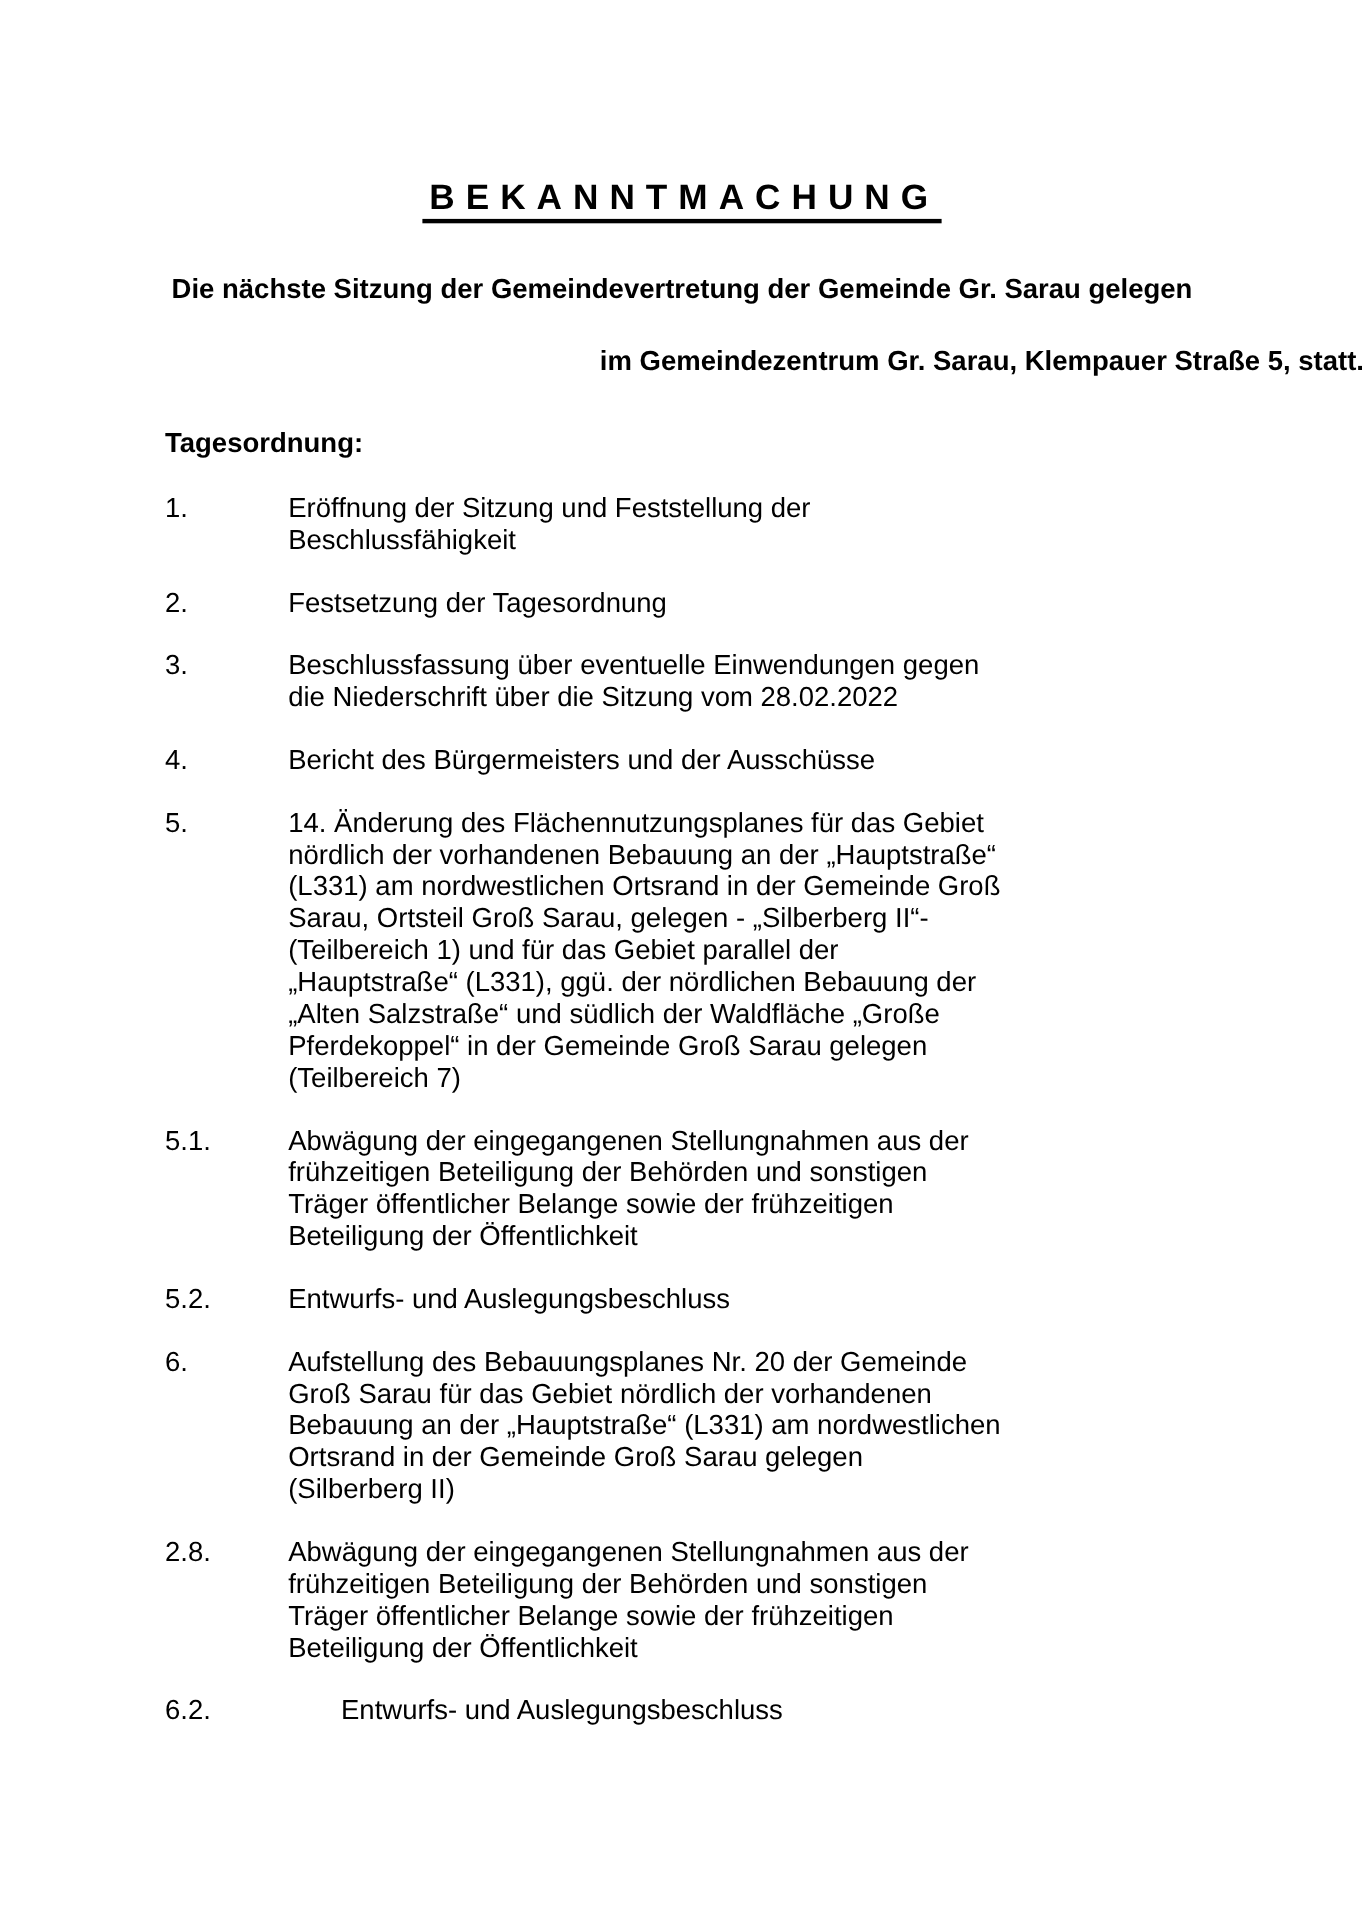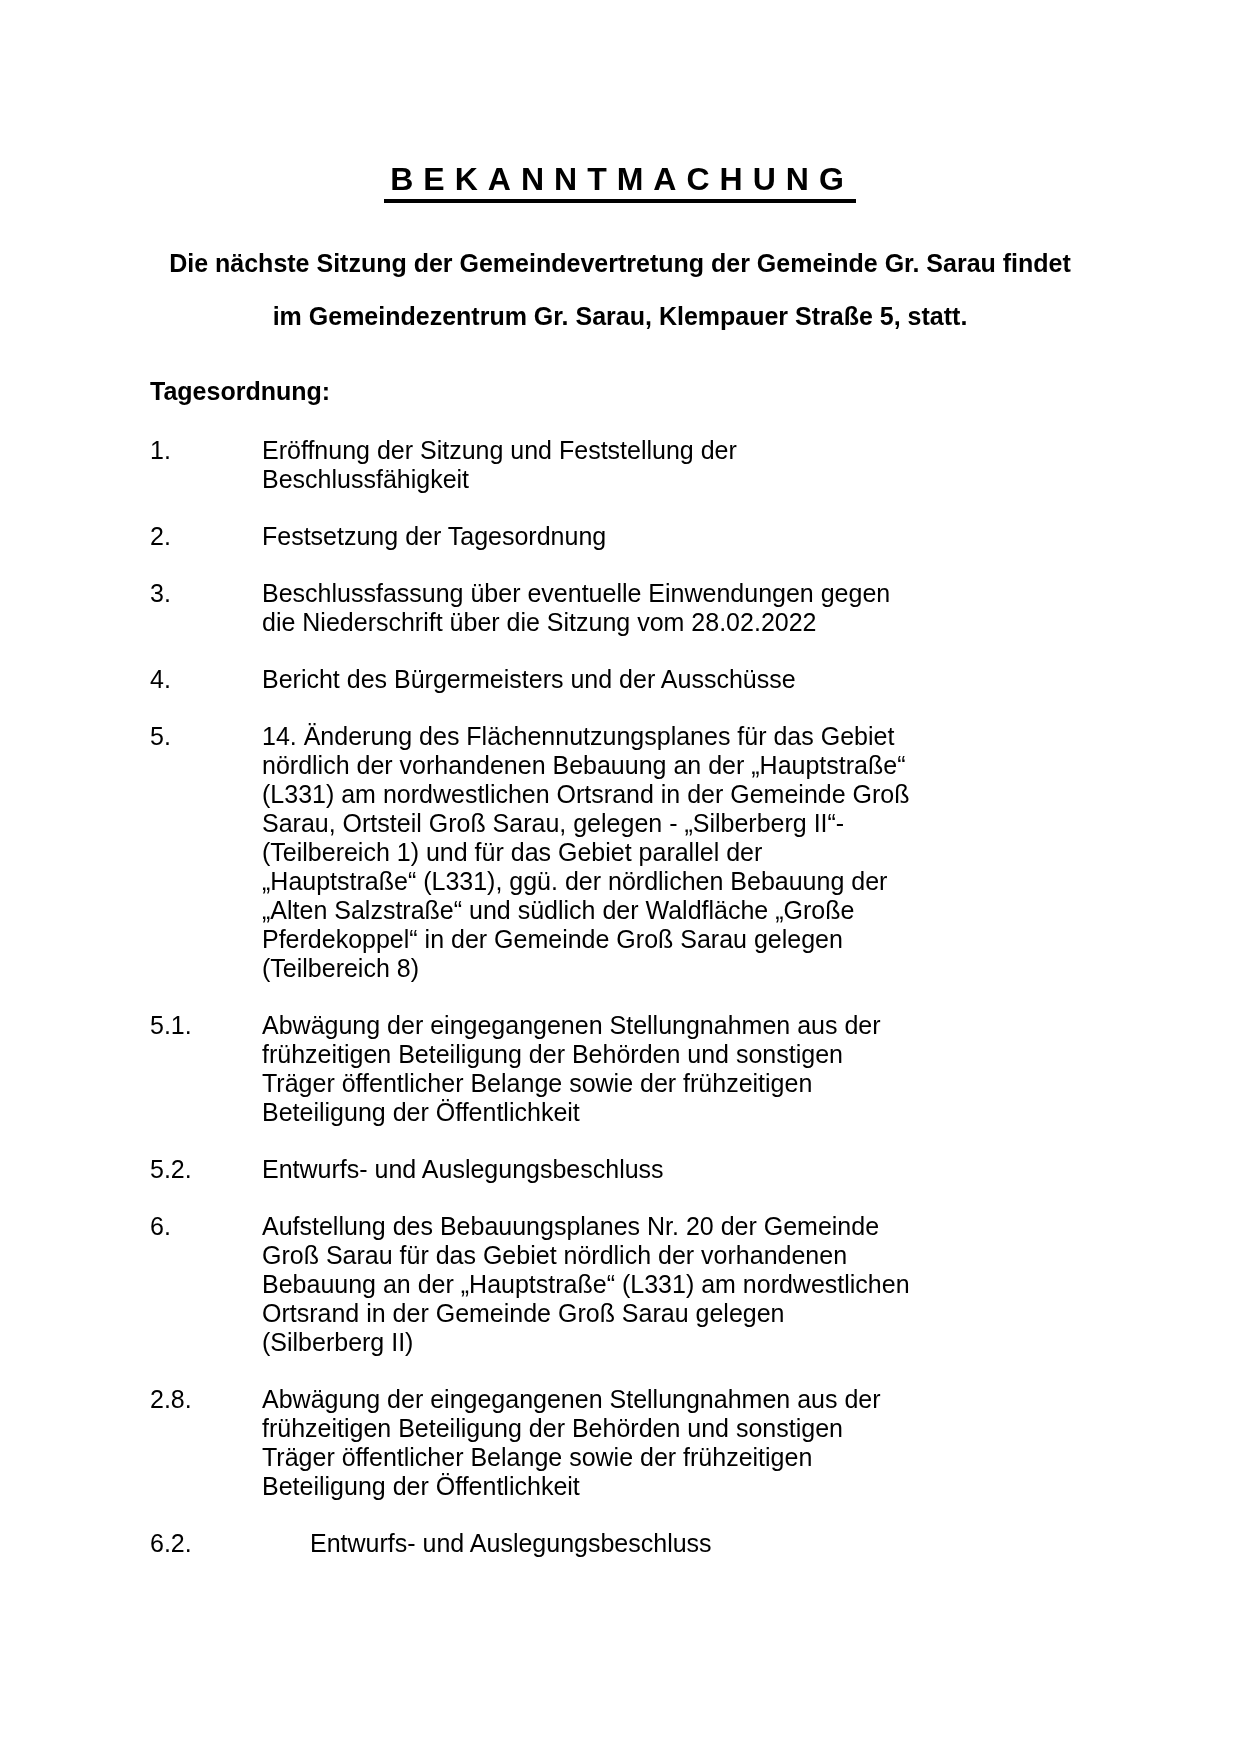--- a/index.html
+++ b/index.html
@@ -34,21 +34,21 @@
   }
   
   .intro-line {
     text-align: center;
     font-size: 25px;
     line-height: 30px;
     font-weight: bold;
   }
   .intro-line-1 { margin-top: 45px; }
   .intro-line-2 { margin-top: 20px; }
-  .intro-line-3 { margin-top: 23px; }
+  .intro-line-3 { margin-top: 35px; text-align: right; }
   .intro-line .underlined {
     display: inline-block;
     border-bottom: 3px solid #000000;
     padding-bottom: 2px;
   }
   
   .agenda-heading {
     margin: 45px 0 0 150px;
     font-size: 25px;
     line-height: 30px;
@@ -75,21 +75,21 @@
 </style>
 </head>
 <body>
 
 <div class="page">
 
   <div class="doc-title">
     <span class="underlined-title">BEKANNTMACHUNG</span>
   </div>
 
-  <div class="intro-line intro-line-1">Die nächste Sitzung der Gemeindevertretung der Gemeinde Gr. Sarau findet</div>
+  <div class="intro-line intro-line-1">Die nächste Sitzung der Gemeindevertretung der Gemeinde Gr. Sarau gelegen</div>
 
 
   <div class="intro-line intro-line-3">im Gemeindezentrum Gr. Sarau, Klempauer Straße 5, statt.</div>
 
   <div class="agenda-heading">Tagesordnung:</div>
 
   <div class="agenda-list">
   <div class="agenda-item">
     <div class="agenda-item-number">1.</div>
     <div class="agenda-item-text">
@@ -124,21 +124,21 @@
     <div class="agenda-item-number">5.</div>
     <div class="agenda-item-text">
           <div>14. Änderung des Flächennutzungsplanes für das Gebiet</div>
           <div>nördlich der vorhandenen Bebauung an der „Hauptstraße“</div>
           <div>(L331) am nordwestlichen Ortsrand in der Gemeinde Groß</div>
           <div>Sarau, Ortsteil Groß Sarau, gelegen - „Silberberg II“-</div>
           <div>(Teilbereich 1) und für das Gebiet parallel der</div>
           <div>„Hauptstraße“ (L331), ggü. der nördlichen Bebauung der</div>
           <div>„Alten Salzstraße“ und südlich der Waldfläche „Große</div>
           <div>Pferdekoppel“ in der Gemeinde Groß Sarau gelegen</div>
-          <div>(Teilbereich 8)</div>
+          <div>(Teilbereich 7)</div>
         </div>
   </div>
 
   <div class="agenda-item">
     <div class="agenda-item-number">5.1.</div>
     <div class="agenda-item-text">
           <div>Abwägung der eingegangenen Stellungnahmen aus der</div>
           <div>frühzeitigen Beteiligung der Behörden und sonstigen</div>
           <div>Träger öffentlicher Belange sowie der frühzeitigen</div>
           <div>Beteiligung der Öffentlichkeit</div>

